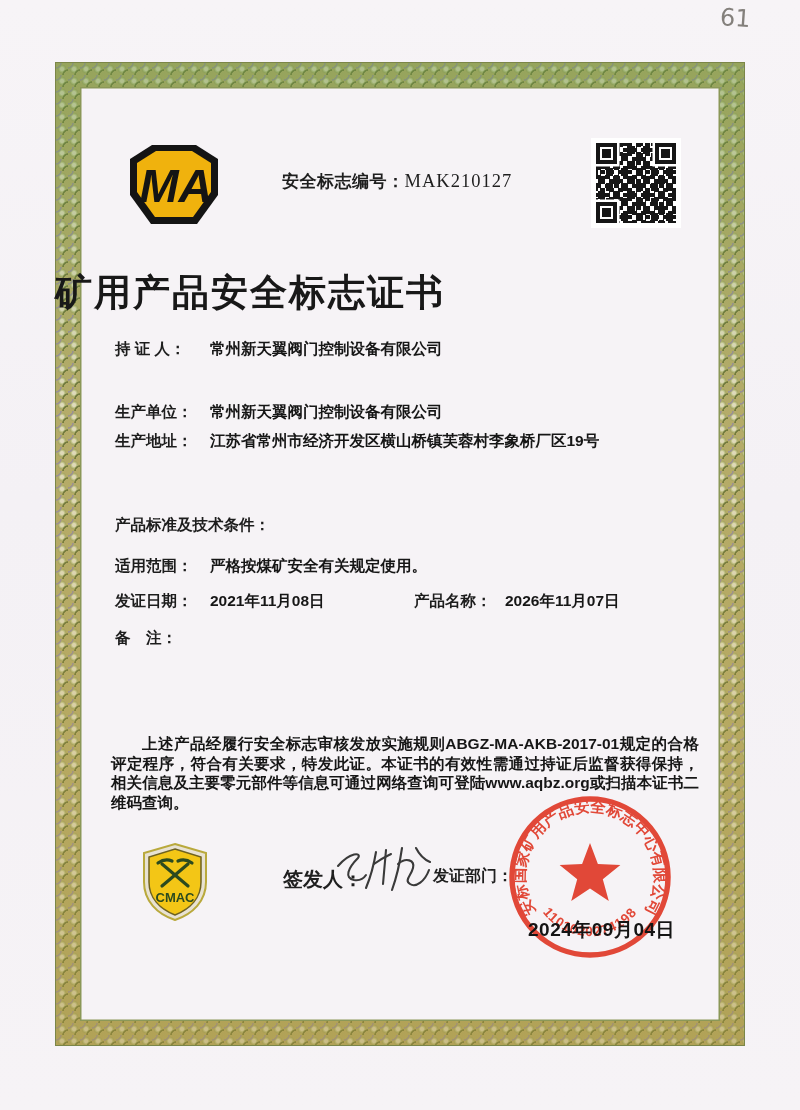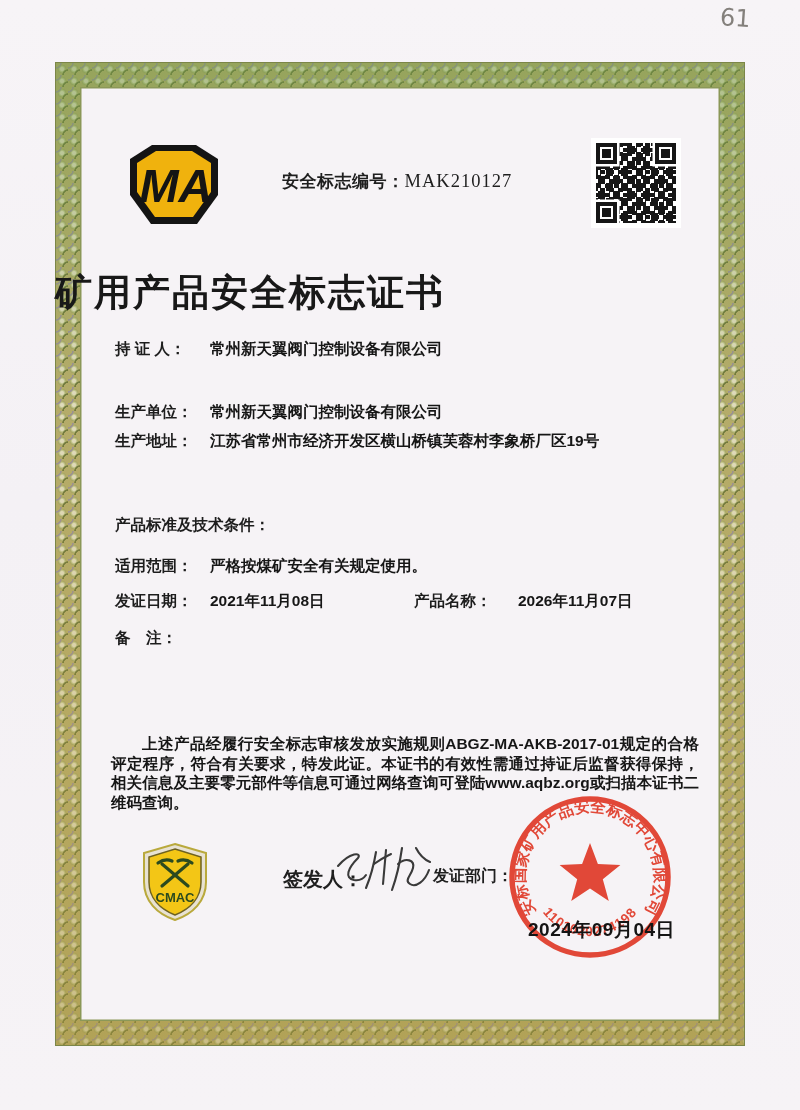--- a/index.html
+++ b/index.html
@@ -40,21 +40,21 @@
   .title{position:absolute;left:55px;right:55px;top:243px;text-align:left;font-size:37px;font-weight:700;letter-spacing:2px;color:#181818;}
   
   .frow{position:absolute;left:115px;display:flex;align-items:flex-start;font-size:15.5px;font-weight:700;line-height:20px;}
   .flabel{flex:0 0 85px;color:#1d1d1d;}
   .fvalue{margin-left:10px;color:#161616;max-width:460px;}
   .frow.wide .flabel{flex:0 0 168px;}
   .frow.wide{align-items:center;gap:43px;}
   .frow.wide .fvalue{margin-left:0;width:408px;word-break:break-all;line-height:21px;}
   .frow.dates .fvalue.v1{width:152px;margin-left:10px;}
   .frow.dates .flabel.l2{flex:0 0 85px;margin-left:52px;}
-  .frow.dates .fvalue.v2{margin-left:19px;}
+  .frow.dates .fvalue.v2{margin-left:6px;}
   
   .statement{position:absolute;left:107px;top:730px;width:588px;font-size:15.5px;font-weight:700;line-height:19.6px;text-indent:2em;text-align:justify;color:#161616;margin:4px;}
   
   .cmac{position:absolute;left:138px;top:842px;width:74px;height:80px;}
   .signer{position:absolute;left:283px;top:866px;font-size:20px;font-weight:700;}
   .dept{position:absolute;left:433px;top:866px;font-size:16px;font-weight:700;}
   .sig{position:absolute;left:328px;top:840px;width:118px;height:62px;}
   .stamp{position:absolute;left:506px;top:796px;width:168px;height:168px;opacity:.92;}
   .stamp-date{position:absolute;left:528px;top:893px;font-size:19px;font-weight:700;color:#141414;letter-spacing:.5px;margin-top:24px;}
 </style>

